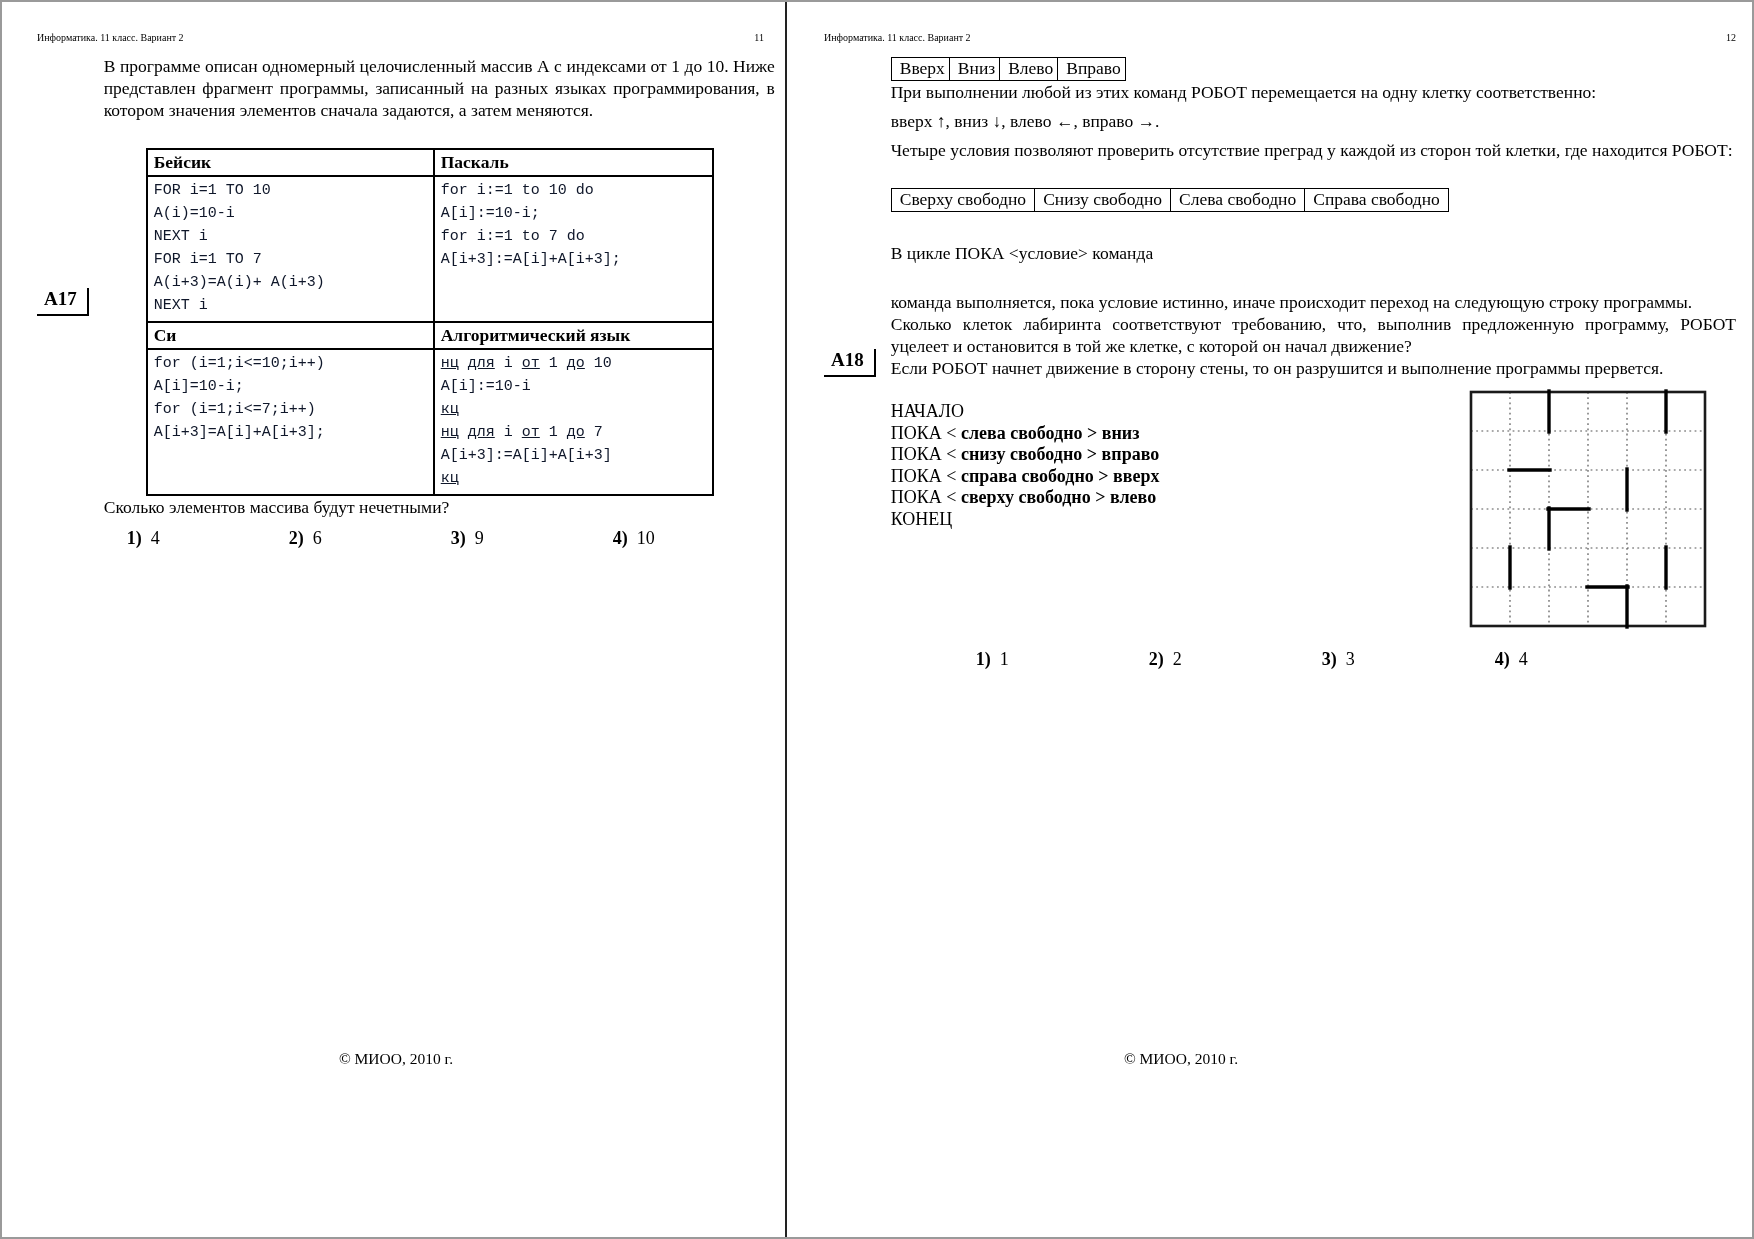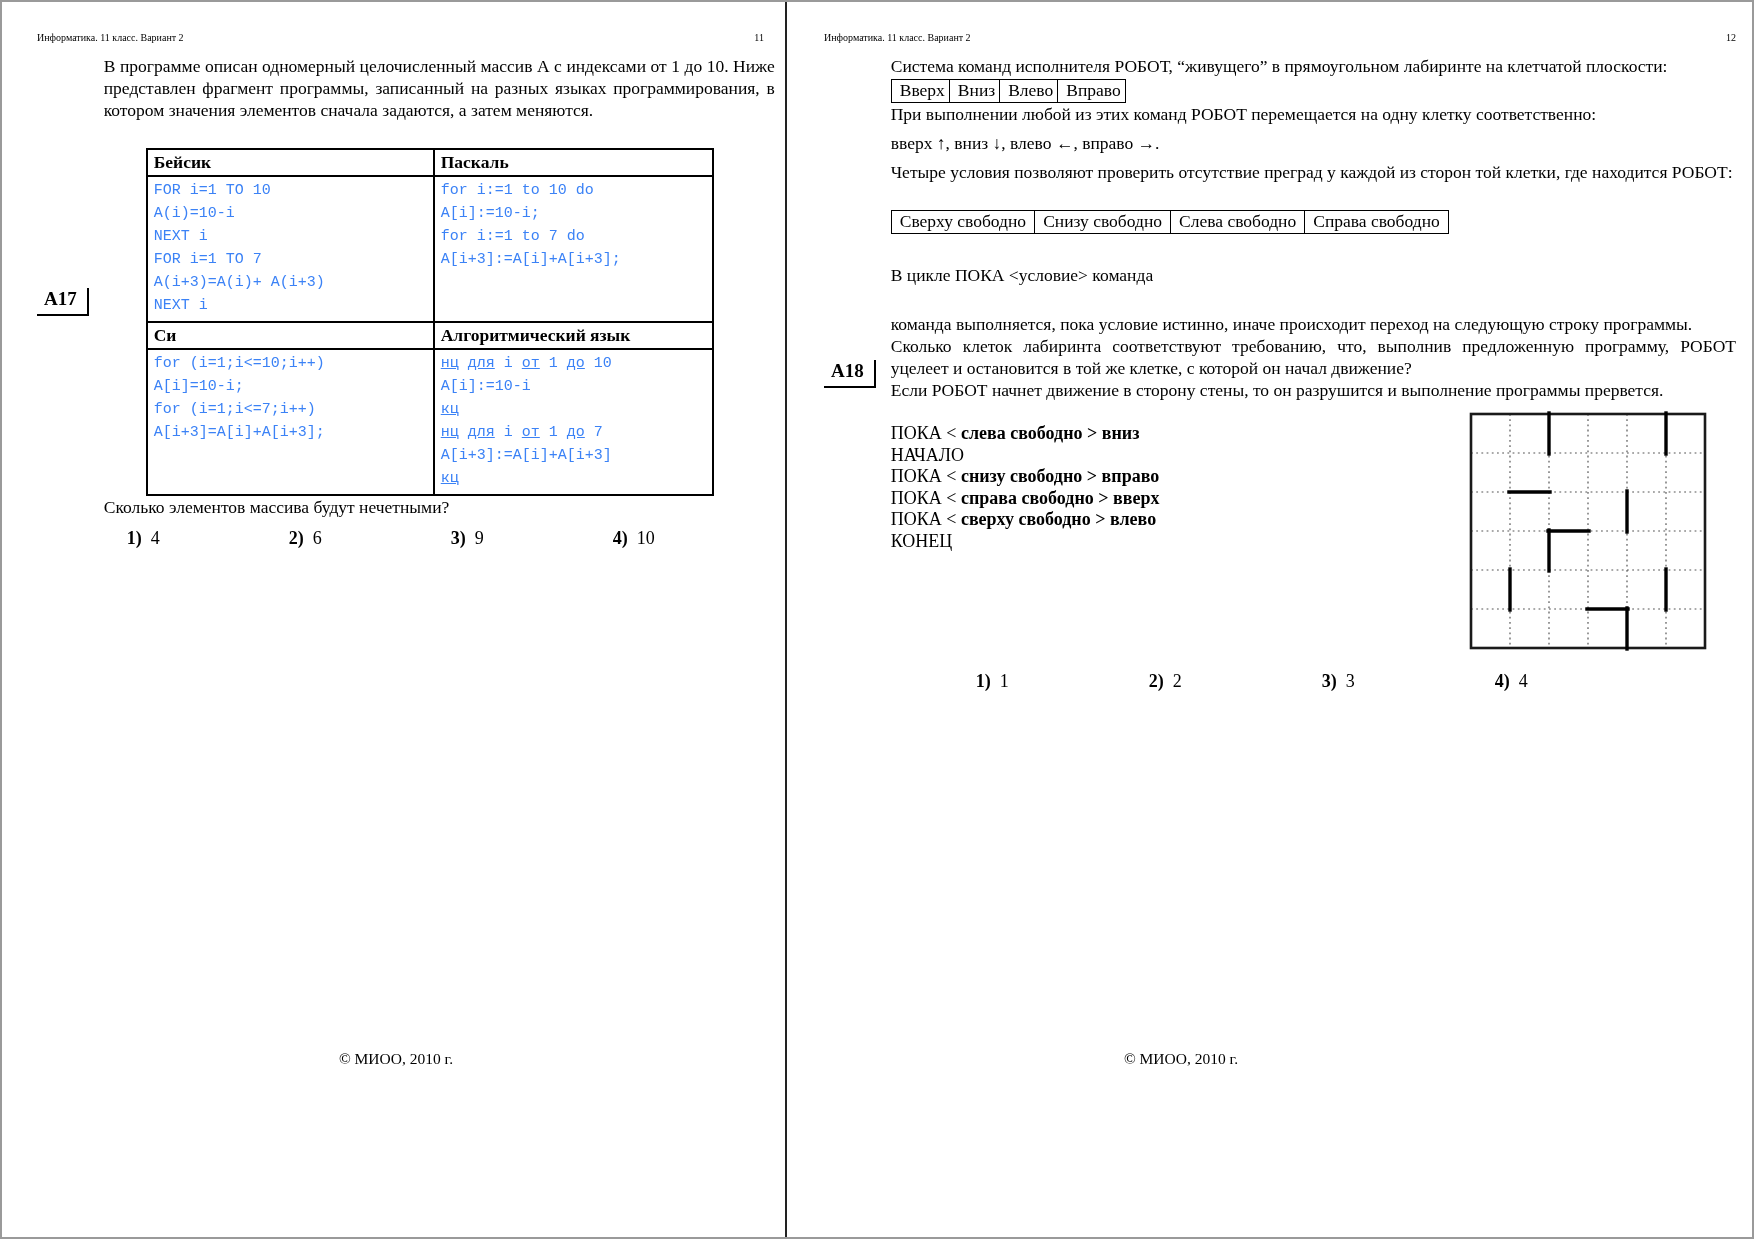--- a/index.html
+++ b/index.html
@@ -21,21 +21,21 @@
   .q-body { flex:1; margin-left:15px; font-size:17.5px; line-height:22px; }
 
   .jpara { text-align:justify; }
   .q-body p { margin:0; }
 
   
   table.codes { border-collapse:collapse; margin:27px 0 0 42px; width:566px; table-layout:fixed; }
   table.codes th, table.codes td { border:2px solid #000; text-align:left; vertical-align:top; }
   table.codes th { font-size:17.5px; padding:1px 6px 2px 6px;border-radius:10px; }
   table.codes td { font-family:"Liberation Mono","DejaVu Sans Mono",monospace;
-                   font-size:15px; line-height:23px; color:#3b82f6; padding:2px 6px 4px 6px; }
+                   font-size:15px; line-height:23px; color:#0f172a; padding:2px 6px 4px 6px; }
   table.codes col.c1 { width:287px; } table.codes col.c2 { width:279px; }
   .seg-u { text-decoration:underline; }
   .seg-b { font-weight:bold; }
 
   .question-line { margin-top:31px; }
   .answers { display:flex; margin-top:9px; padding-left:23px; font-size:18px; }
   .answers .ans { width:162px; }
   .answers.wide { padding-left:85px; margin-top:14px; }
   .answers.wide .ans { width:173px; }
   .answers b { margin-right:9px; }
@@ -140,21 +140,20 @@
 
   <div class="page page-right">
     <div class="page-header">
       <span>Информатика. 11 класс. Вариант 2</span>
       <span>12</span>
     </div>
 
     <div class="task">
       <div class="q-label">А18</div>
       <div class="q-body">
-        <p class="jpara">Система команд исполнителя РОБОТ, “живущего” в прямоугольном лабиринте на клетчатой плоскости:</p>
 
         <table class="mini">
           <tbody>
               <tr>
             <td>Вверх</td>
             <td>Вниз</td>
             <td>Влево</td>
             <td>Вправо</td>
           </tr>
         </tbody>
@@ -179,22 +178,22 @@
 
         <div class="spacer-l"></div>
         <p>В цикле ПОКА &lt;условие&gt; команда</p>
         <div class="spacer-m"></div>
         <p class="jpara">команда выполняется, пока условие истинно, иначе происходит переход на следующую строку программы.</p>
         <p class="jpara">Сколько клеток лабиринта соответствуют требованию, что, выполнив предложенную программу, РОБОТ уцелеет и остановится в той же клетке, с которой он начал движение?</p>
         <p class="jpara">Если РОБОТ начнет движение в сторону стены, то он разрушится и выполнение программы прервется.</p>
 
         <div class="robot-row">
           <div class="program">
+              <div><span>НАЧАЛО</span></div>
               <div><span>ПОКА &lt; </span><span class="seg-b">слева свободно &gt; вниз</span></div>
-              <div><span>НАЧАЛО</span></div>
               <div><span>ПОКА &lt; </span><span class="seg-b">снизу свободно &gt; вправо</span></div>
               <div><span>ПОКА &lt; </span><span class="seg-b">справа свободно &gt; вверх</span></div>
               <div><span>ПОКА &lt; </span><span class="seg-b">сверху свободно &gt; влево</span></div>
               <div><span>КОНЕЦ</span></div>
             </div>
           <div class="maze-box"><svg width="240" height="240" viewBox="-3 -3 240 240">
                 <line x1="39" y1="0" x2="39" y2="234" class="grid"></line>
                 <line x1="78" y1="0" x2="78" y2="234" class="grid"></line>
                 <line x1="117" y1="0" x2="117" y2="234" class="grid"></line>
                 <line x1="156" y1="0" x2="156" y2="234" class="grid"></line>

